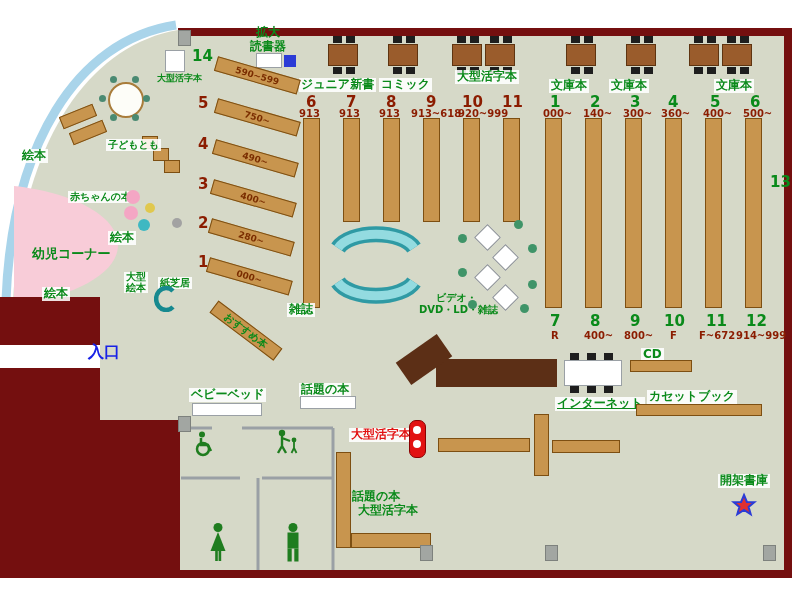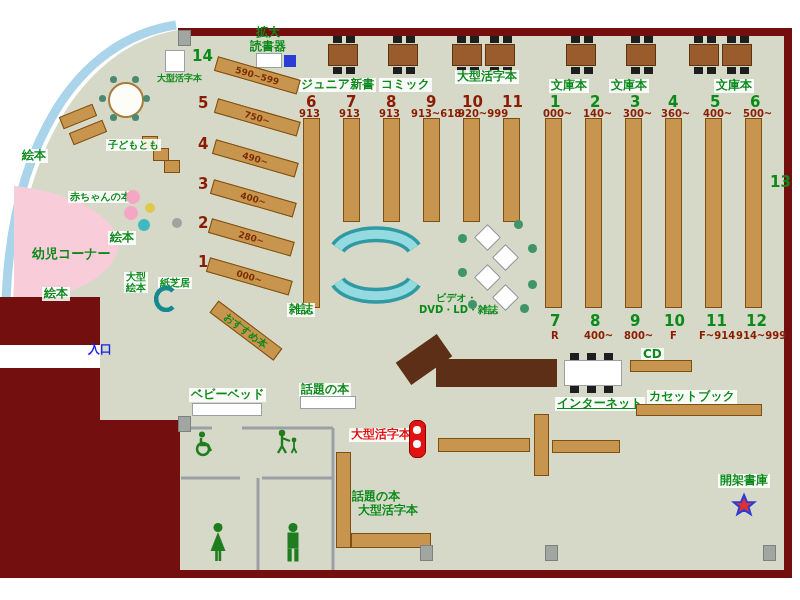--- a/index.html
+++ b/index.html
@@ -52,21 +52,21 @@
       <line x1="242" y1="428" x2="333" y2="428"></line>
       <line x1="181" y1="478" x2="240" y2="478"></line>
       <line x1="262" y1="478" x2="333" y2="478"></line>
       <line x1="258" y1="478" x2="258" y2="570"></line>
     </g>
     <path d="M436,359 H557 V387 H436 Z" fill="#5c2f16"></path>
   </svg>
 
   <div class="abs" style="left:399px;top:346px;width:50px;height:27px;background:#5c2f16;transform:rotate(-35deg);"></div>
 
-  <div class="lbl nobg" style="left:88px;top:343px;font-size:12px;color:#1822e6;">入口</div>
+  <div class="lbl nobg" style="left:88px;top:343px;font-size:16px;color:#1822e6;">入口</div>
 
   <div class="lbl nobg" style="left:246px;top:26px;text-align:center;width:44px;">
     <span>拡大</span><br>
     <span>読書器</span>
   </div>
   <div class="whitebox" style="left:256px;top:53px;width:26px;height:15px;"></div>
   <div class="abs" style="left:284px;top:55px;width:12px;height:12px;background:#2b3bd6;"></div>
 
   <div class="tbl" style="left:328px;top:44px;">
       <div class="chair" style="left:4px;top:-9px"></div>
@@ -178,21 +178,21 @@
   <div class="num g" style="left:550px;top:314px;">7</div>
   <div class="num g" style="left:590px;top:314px;">8</div>
   <div class="num g" style="left:630px;top:314px;">9</div>
   <div class="num g" style="left:664px;top:314px;">10</div>
   <div class="num g" style="left:706px;top:314px;">11</div>
   <div class="num g" style="left:746px;top:314px;">12</div>
   <div class="range" style="left:551px;top:331px;">R</div>
   <div class="range" style="left:584px;top:331px;">400~</div>
   <div class="range" style="left:624px;top:331px;">800~</div>
   <div class="range" style="left:670px;top:331px;">F</div>
-  <div class="range" style="left:699px;top:331px;">F~914</div>
+  <div class="range" style="left:699px;top:331px;">F~672</div>
   <div class="range" style="left:736px;top:331px;">914~999</div>
   <div class="num g" style="left:770px;top:175px;">13</div>
 
   <div class="lbl" style="left:287px;top:303px;">雑誌</div>
   <div class="lbl nobg" style="left:436px;top:292px;font-size:10px;">ビデオ・</div>
   <div class="lbl nobg" style="left:419px;top:304px;font-size:10px;">DVD・LD・雑誌</div>
 
   <div class="diamond" style="left:478px;top:228px;"></div>
   <div class="diamond" style="left:496px;top:248px;"></div>
   <div class="diamond" style="left:478px;top:268px;"></div>

